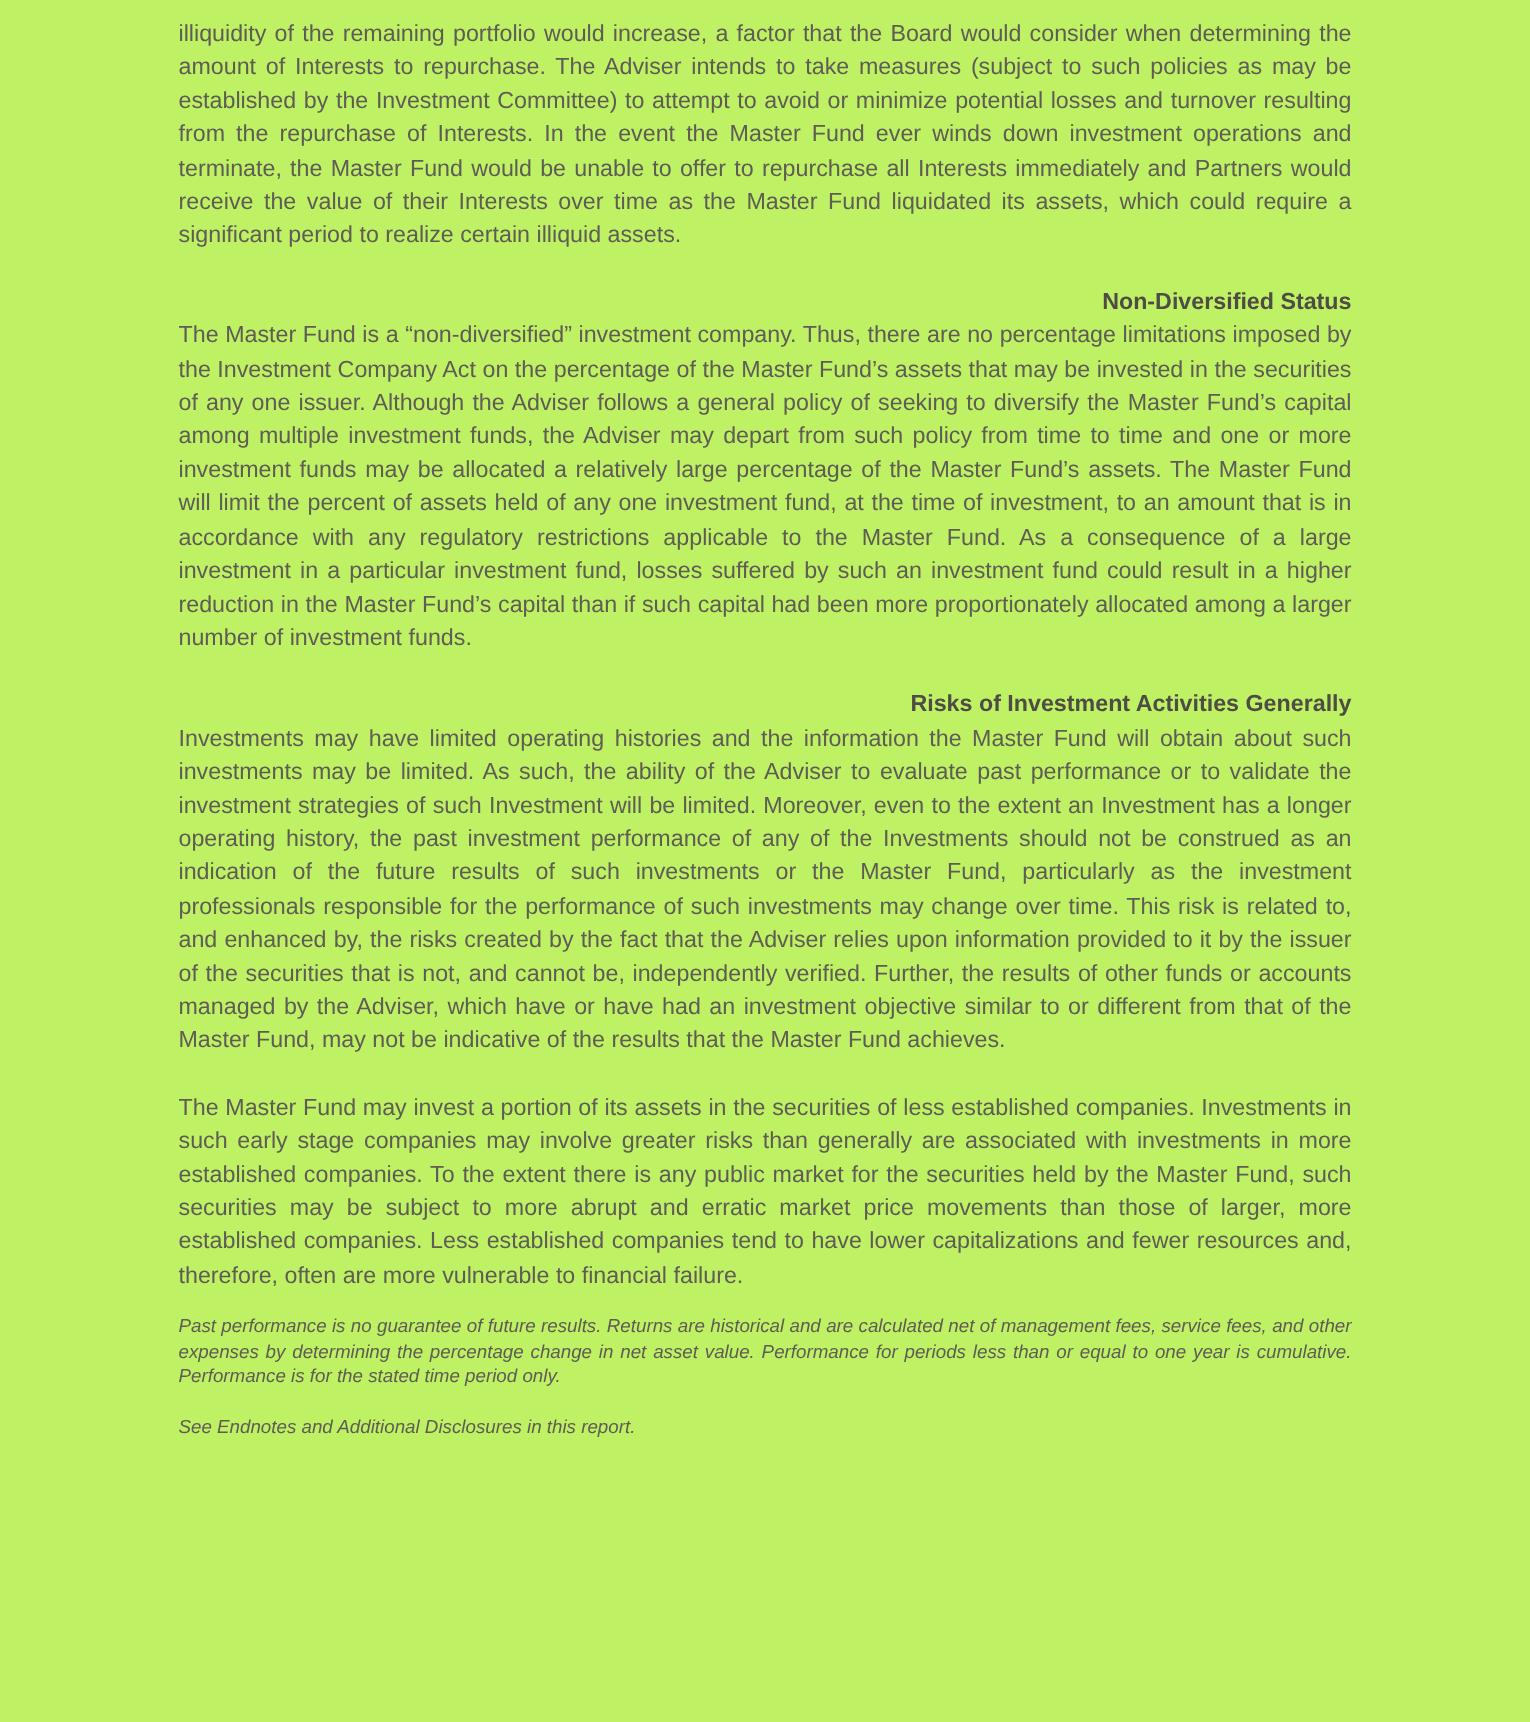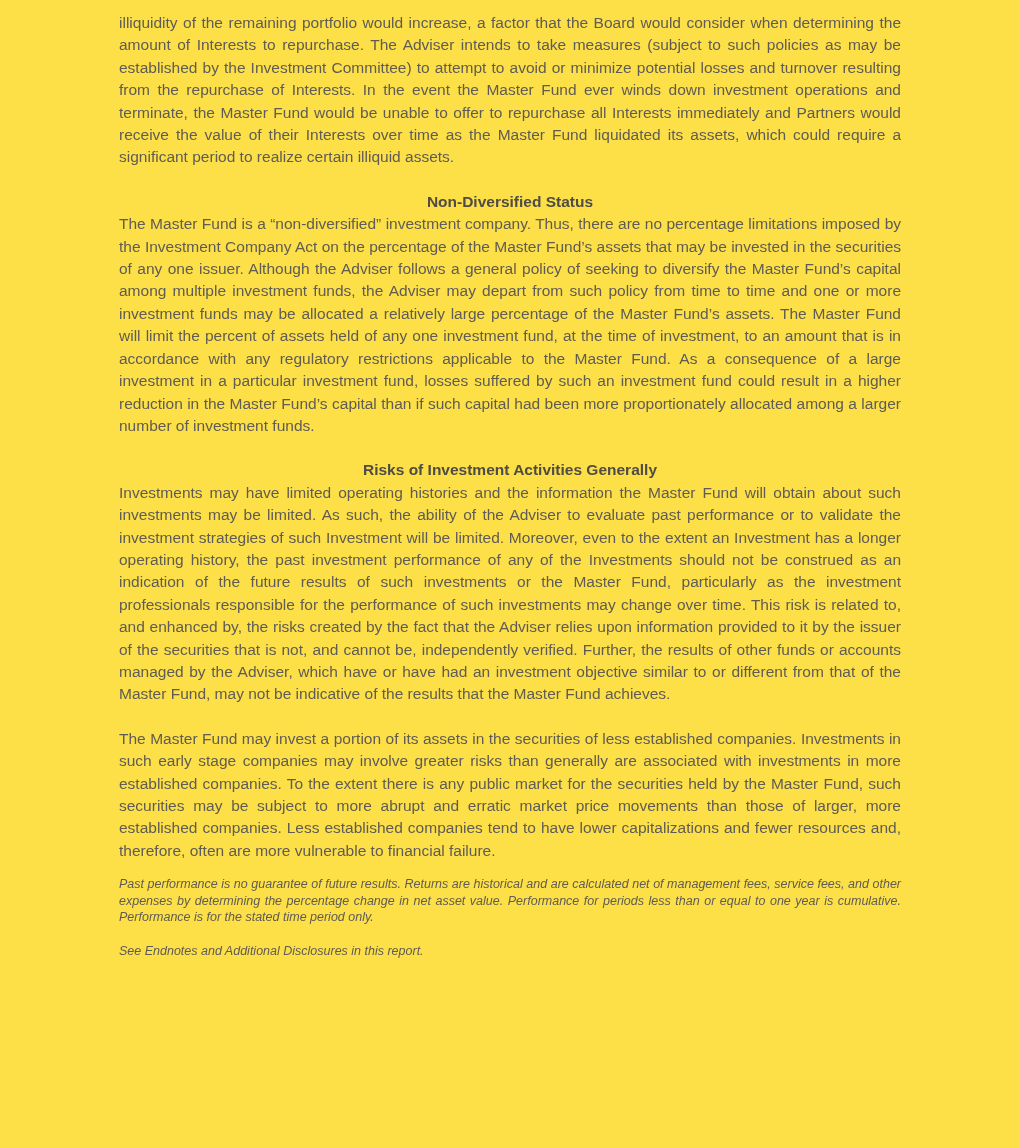--- a/index.html
+++ b/index.html
@@ -5,38 +5,38 @@
   * { margin: 0; padding: 0; box-sizing: border-box; }
   html, body {
     background: #ffffff;
     width: 1020px;
     height: 1148px;
     overflow: hidden;
   }
   .page {
     width: 1020px;
     height: 1148px;
-    background: #fde047;
+    background: #bef264;
     padding: 12px 119px 0 119px;
     font-family: "Liberation Sans", "DejaVu Sans", sans-serif;
   }
   p.para {
     color: #5f5b55;
     font-size: 15.5px;
     line-height: 22.4px;
     text-align: justify;
     margin: 0;
   }
   p.para + p.para { margin-top: 22px; }
   h2.section-heading {
     color: #4f4b45;
     font-size: 15.5px;
     line-height: 22.4px;
     font-weight: bold;
-    text-align: center;
+    text-align: right;
     margin: 22px 0 0 0;
   }
   h2.section-heading + p.para { margin-top: 0; }
   .footnote {
     color: #5f5b55;
     font-style: italic;
     font-size: 12.5px;
     line-height: 16.5px;
     text-align: justify;
     margin-top: 14px;

